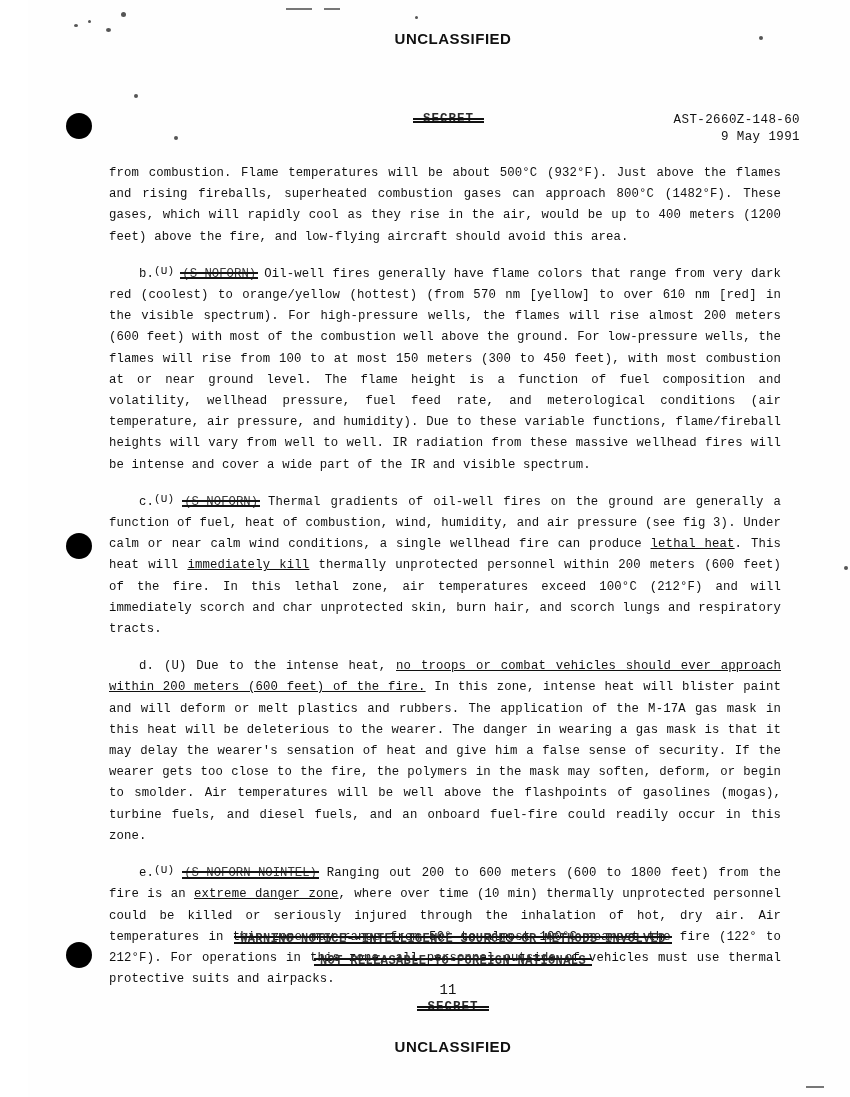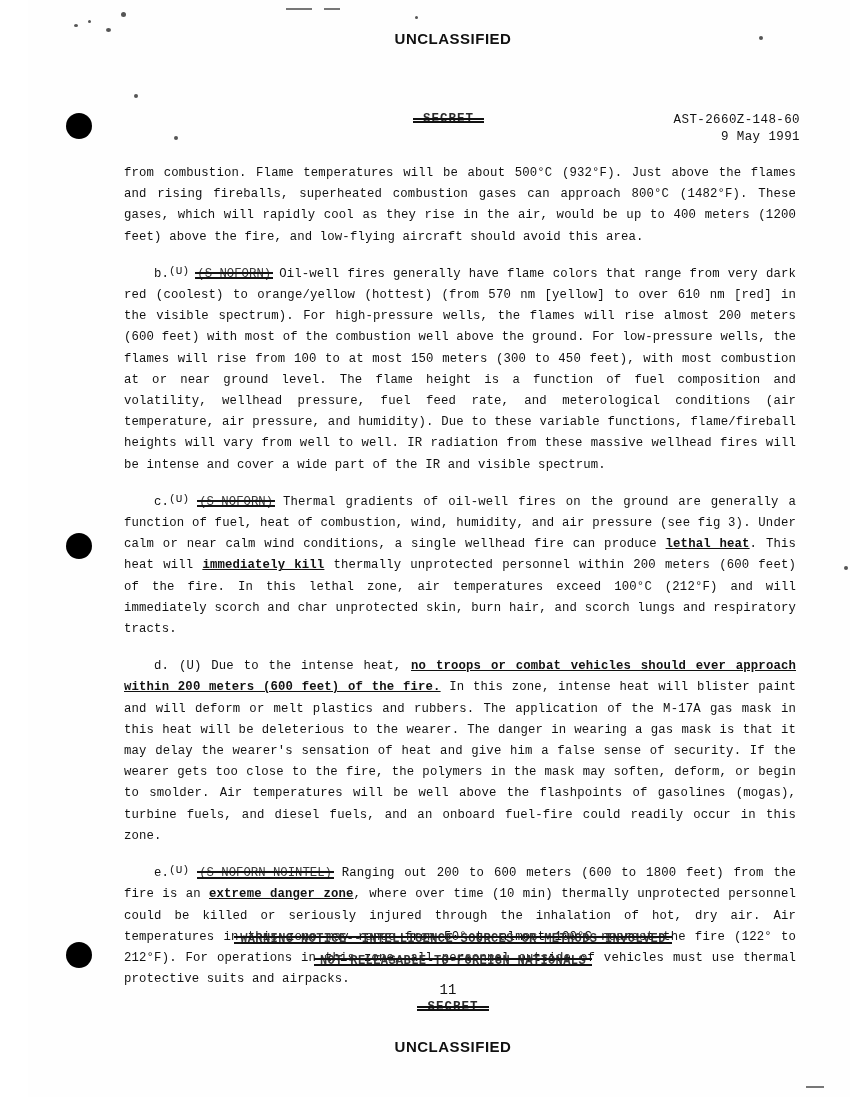--- a/index.html
+++ b/index.html
@@ -91,35 +91,34 @@
     right: -10px;
     height: 2.5px;
     background: #111;
   }
   .strike::before { top: 40%; }
   .strike::after  { top: 62%; }
 
   .body {
     position: absolute;
     top: 163px;
-    left: 96px;
+    left: 81px;
     width: 672px;
     font-size: 12.3px;
     line-height: 21.2px;
     letter-spacing: 0.15px;
   }
   p {
     margin: 0 0 16px 0;
     text-align: justify;
     text-justify: inter-word;
   }
   .indent { display: inline-block; width: 30px; }
   .u {
     text-decoration: underline;
-    font-weight: bold;
   }
   .redact {
     position: relative;
     display: inline-block;
     color: #3a3a3a;
     font-weight: normal;
     letter-spacing: 0px;
   }
   .redact::before,
   .redact::after {

